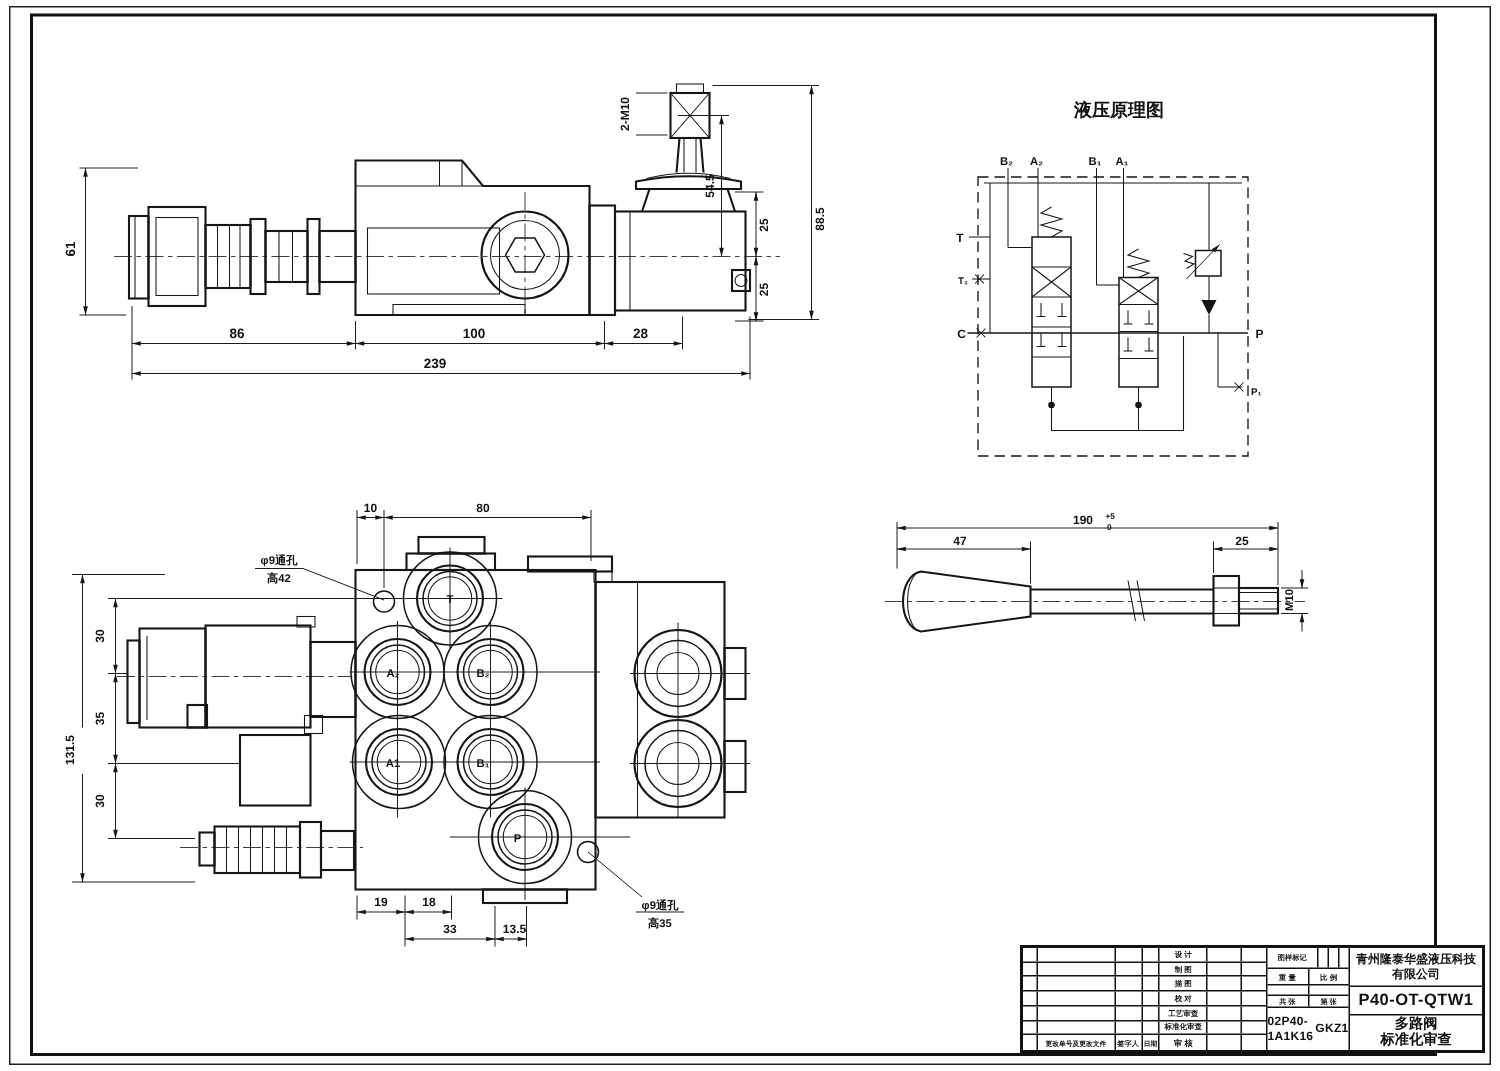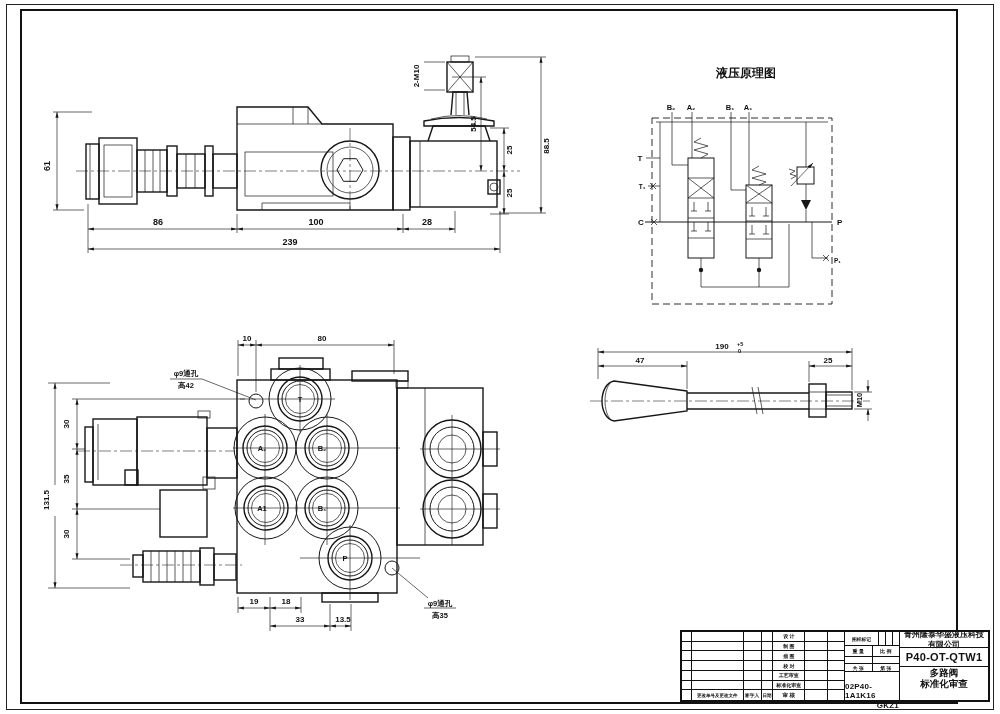--- a/index.html
+++ b/index.html
@@ -25,24 +25,24 @@
   .lrow.last{border-bottom:none;}
   .lc{border-right:.8px solid #111;box-sizing:border-box;height:100%;display:flex;align-items:center;justify-content:center;white-space:nowrap;overflow:hidden;font-weight:bold;color:#111;}
   .w10{width:10px;}.w52{width:52px;}.w18{width:18px;}.w12{width:12px;}.w32{width:32px;font-size:5px;}.w23{width:23px;}.w16{width:16px;border-right:none;}
   .fs45{font-size:4.5px;}.fs48{font-size:4.8px;}.fs5{font-size:5px;}
   .tb-mid{left:162px;top:0;width:55px;height:100%;border-left:1.6px solid #111;}
   .mrow{display:flex;border-bottom:.8px solid #111;box-sizing:border-box;}
   .mcell{flex:1;display:flex;align-items:center;justify-content:center;white-space:nowrap;overflow:hidden;box-sizing:border-box;}
   .bl{border-left:.8px solid #111;}
   .mbox{width:7px;border-left:.8px solid #111;box-sizing:border-box;}
   .tb-right{left:217px;top:0;right:0;height:100%;border-left:1.6px solid #111;}
-  .company{height:16px;border-bottom:.8px solid #111;display:flex;align-items:center;justify-content:center;text-align:center;font-size:8px;line-height:1.15;padding:0 2px;box-sizing:border-box;white-space:normal;font-family:Liberation Serif, serif;}
+  .company{height:26px;border-bottom:.8px solid #111;display:flex;align-items:center;justify-content:center;text-align:center;font-size:8px;line-height:1.15;padding:0 2px;box-sizing:border-box;white-space:normal;font-family:Liberation Serif, serif;}
   .dno{height:18px;border-bottom:.8px solid #111;display:flex;align-items:center;justify-content:center;font-size:11px;letter-spacing:.3px;}
   .pname{height:24px;display:flex;flex-direction:column;align-items:center;justify-content:center;font-size:9.5px;line-height:1.15;}
-  .model{height:28px;display:flex;flex-direction:column;align-items:flex-end;justify-content:center;font-size:8px;letter-spacing:.2px;line-height:1.2;margin-top:10px;}
+  .model{height:28px;display:flex;flex-direction:row;align-items:center;justify-content:center;font-size:8px;letter-spacing:.2px;line-height:1.2;}
 </style>
 </head>
 <body>
 
 <div id="sheet">
   <div class="frame-outer"></div>
   <div class="frame-inner"></div>
 
   <svg class="view" style="left:30px;top:40px" width="540" height="230" viewBox="30 40 540 230">
     <defs>

